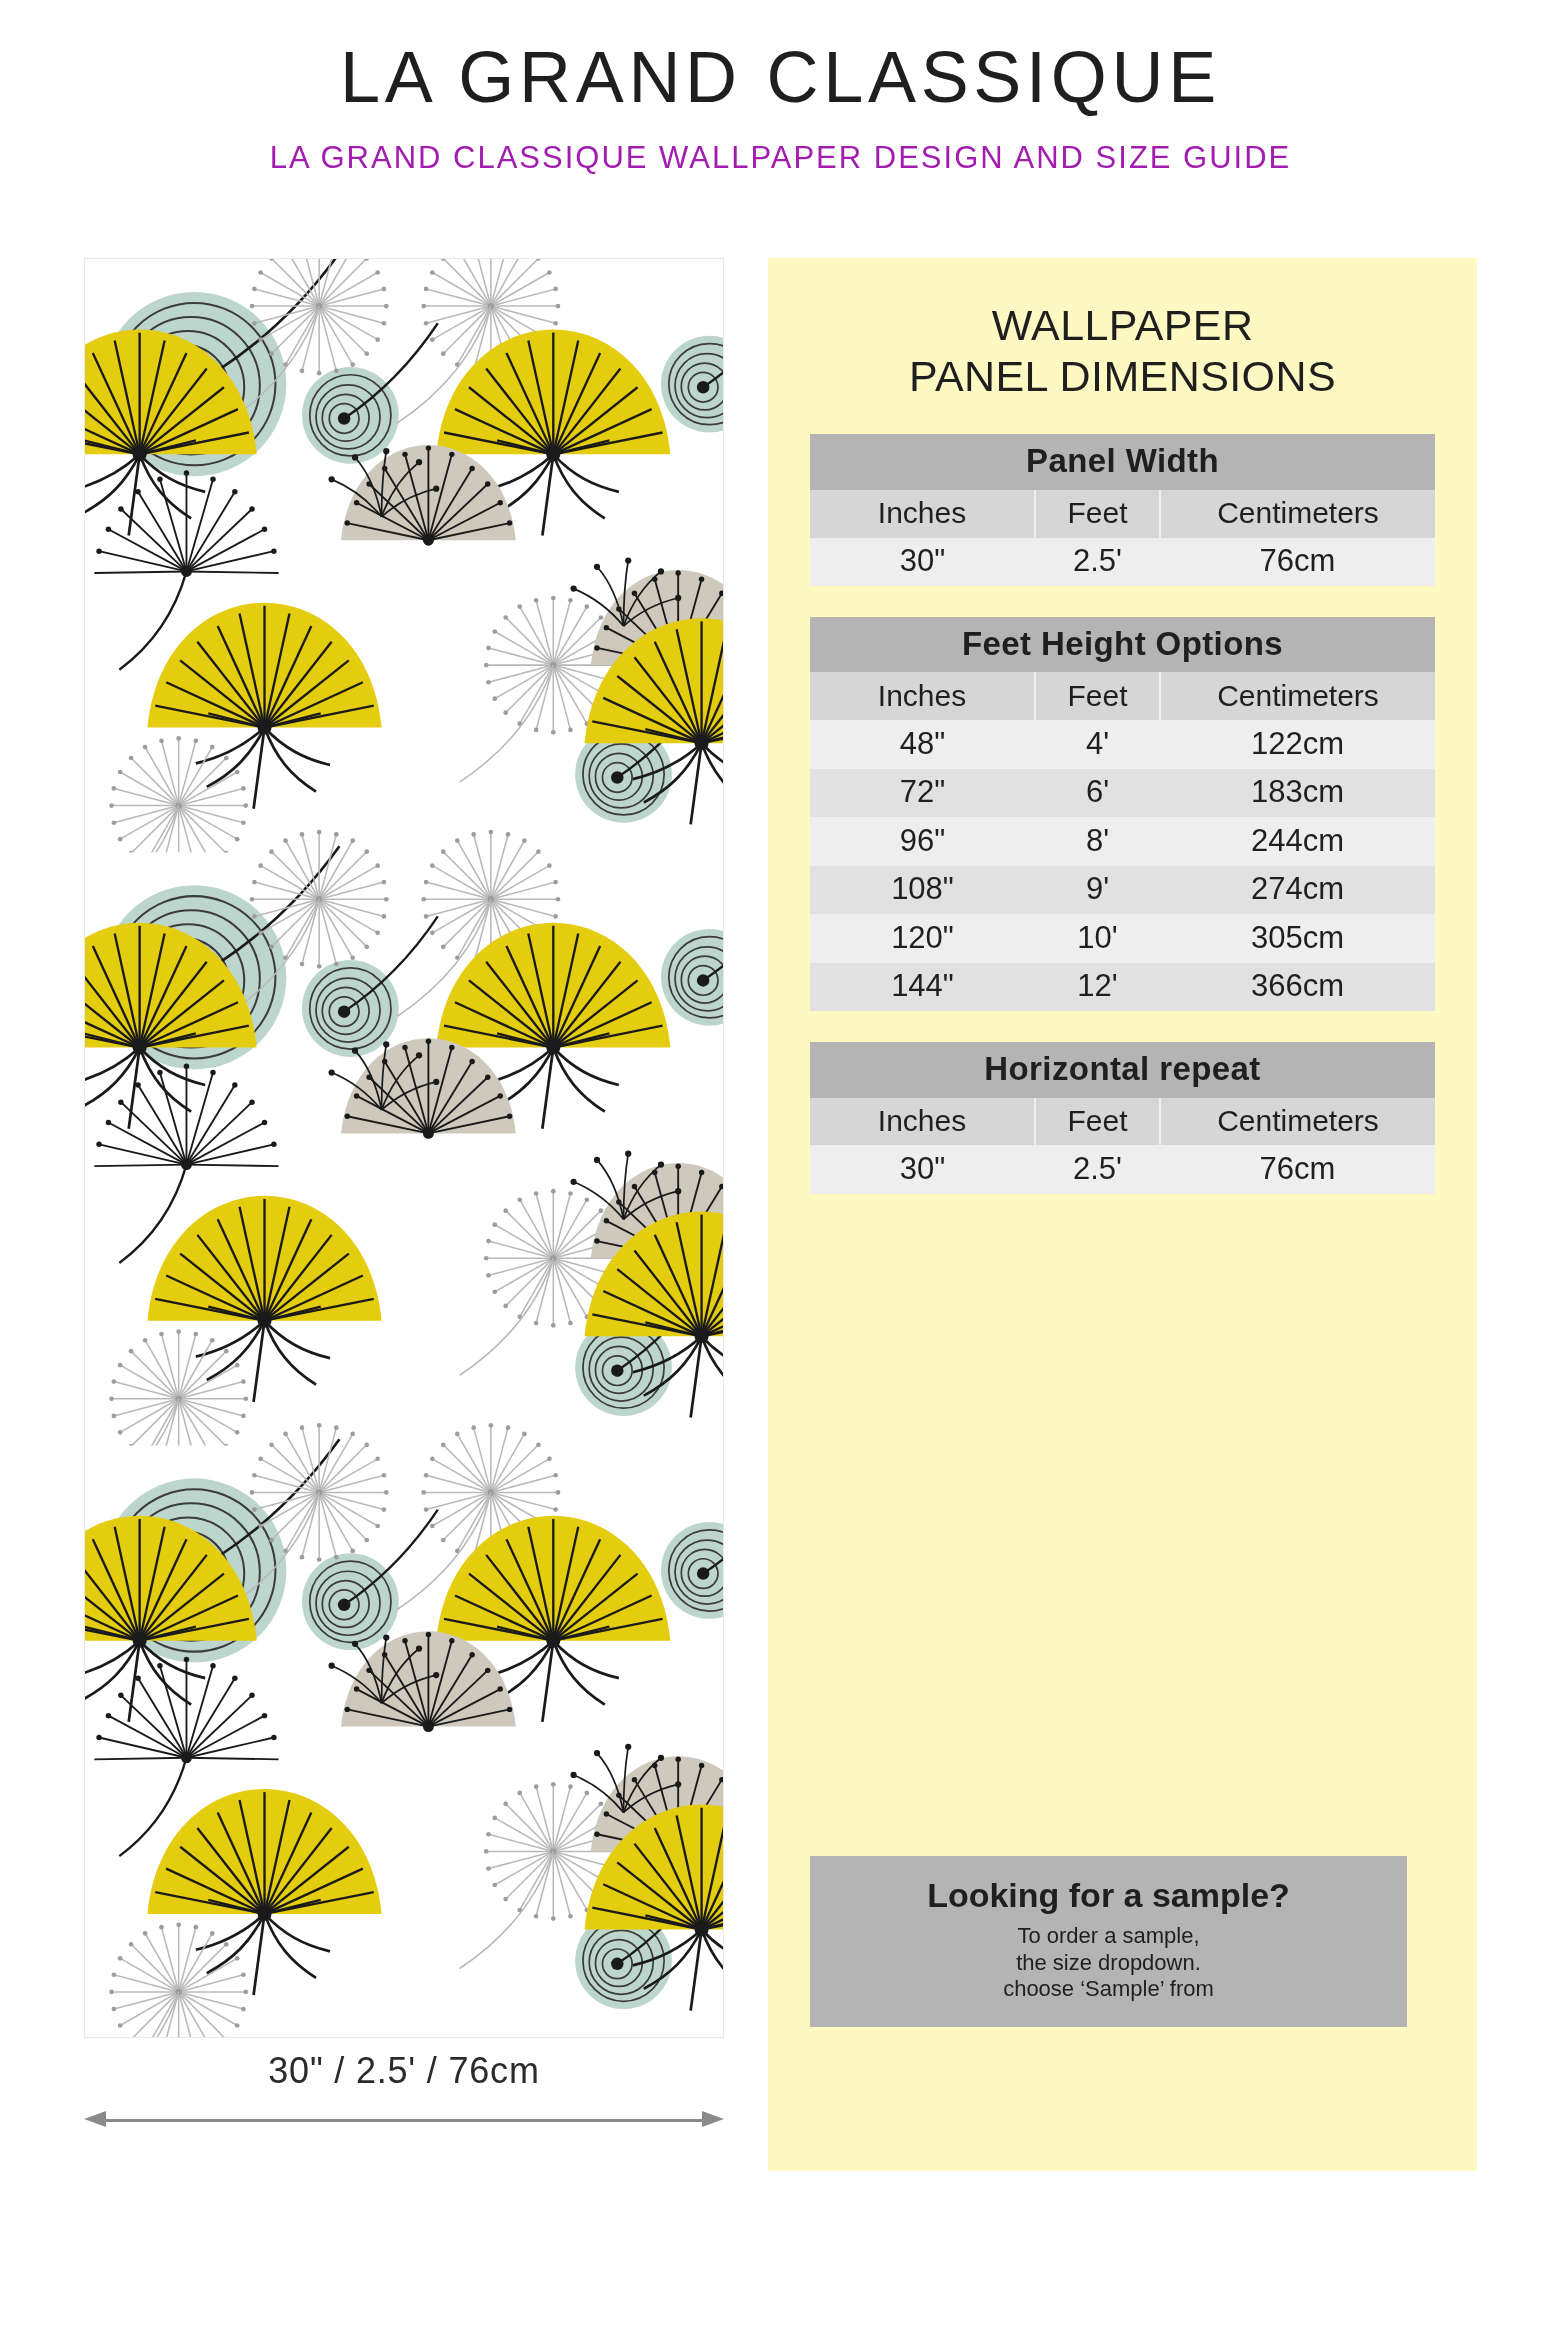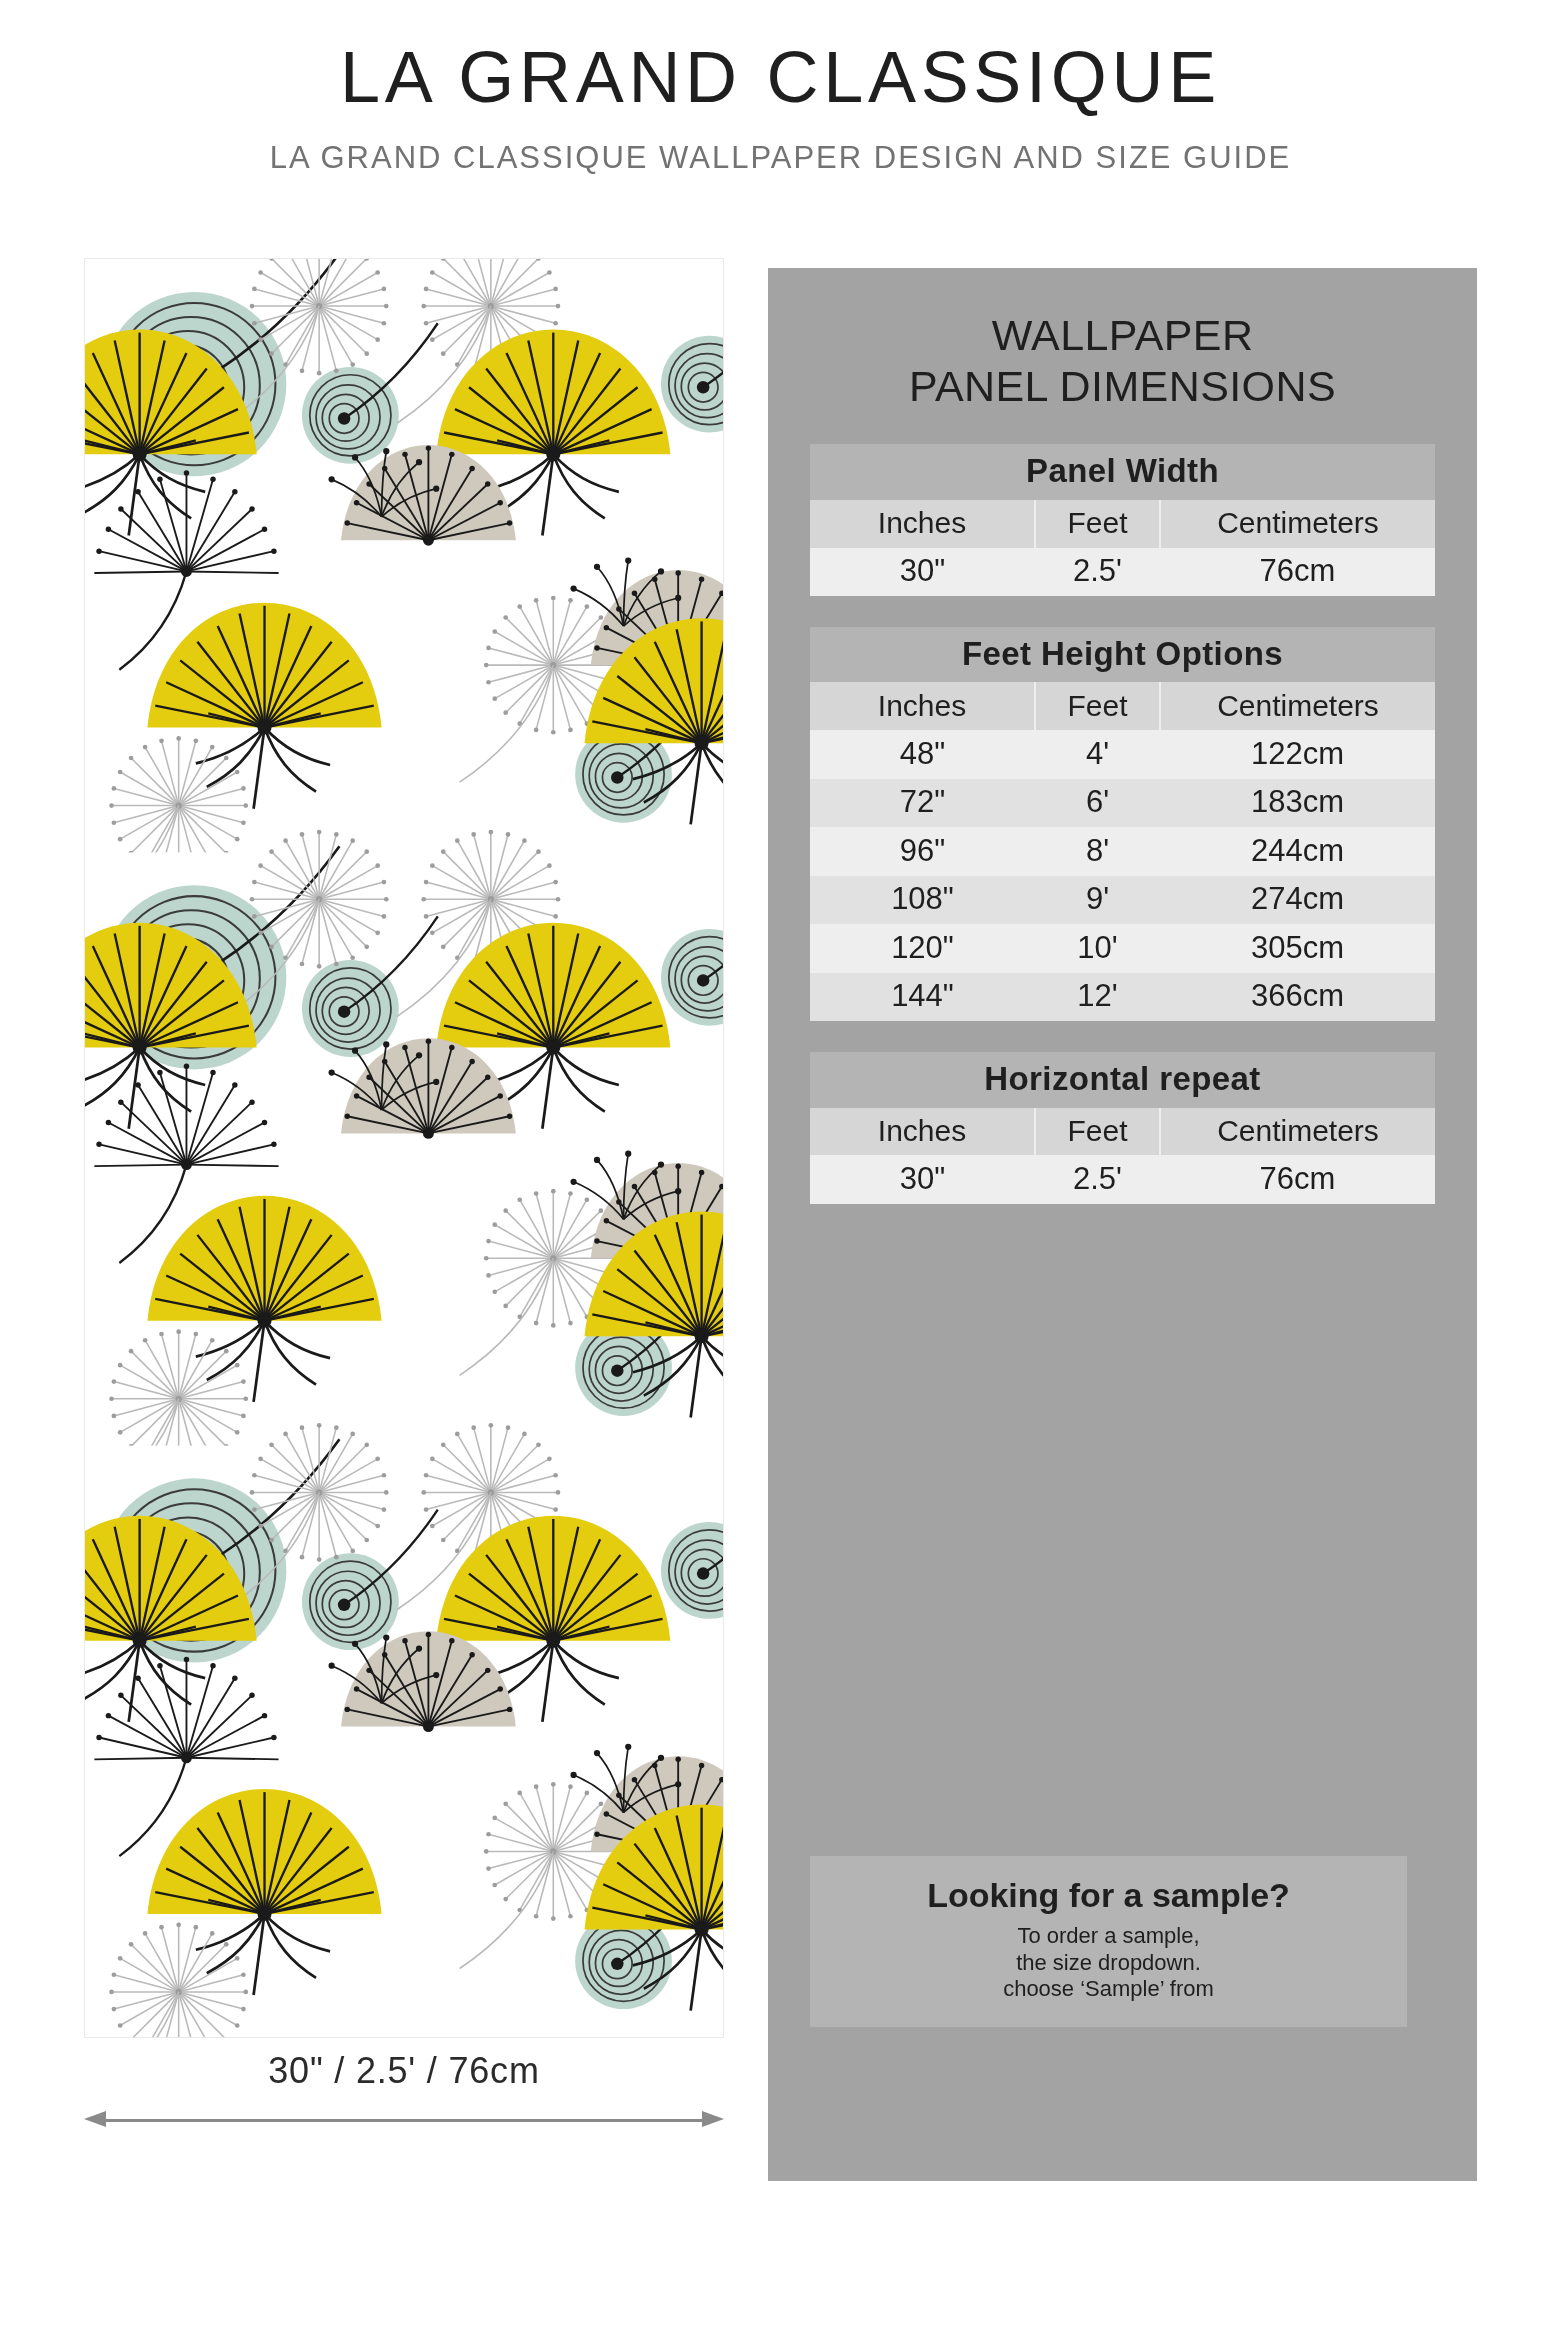--- a/index.html
+++ b/index.html
@@ -37,21 +37,21 @@
     letter-spacing: 4.7px;
     color: #1f1f1f;
     font-family: "Liberation Sans", sans-serif;
   }
   .brand-subtitle {
     margin: 0;
     padding-top: 22px;
     font-size: 31px;
     font-weight: 400;
     letter-spacing: 2px;
-    color: #737373;
+    color: #a21caf;
   }
 
   
   .panel-preview {
     position: absolute;
     left: 84px;
     top: 258px;
     width: 640px;
     height: 1780px;
     overflow: hidden;
@@ -102,23 +102,22 @@
   .arrow-left { left: 0; border-right: 22px solid #8a8a8a; }
   .arrow-right { right: 0; border-left: 22px solid #8a8a8a; }
 
   
   .spec-card {
     position: absolute;
     left: 768px;
     top: 258px;
     width: 709px;
     height: 1913px;
-    background: #a3a3a3;
+    background: #fef9c3;
     padding: 31px 42px 0 42px;
-    margin-top: 10px;
   }
   .spec-title {
     text-align: center;
     font-size: 43px;
     font-weight: 400;
     line-height: 1.18;
     color: #1f1f1f;
     letter-spacing: 0.4px;
     margin: 11px 0 33px 0;
   }

